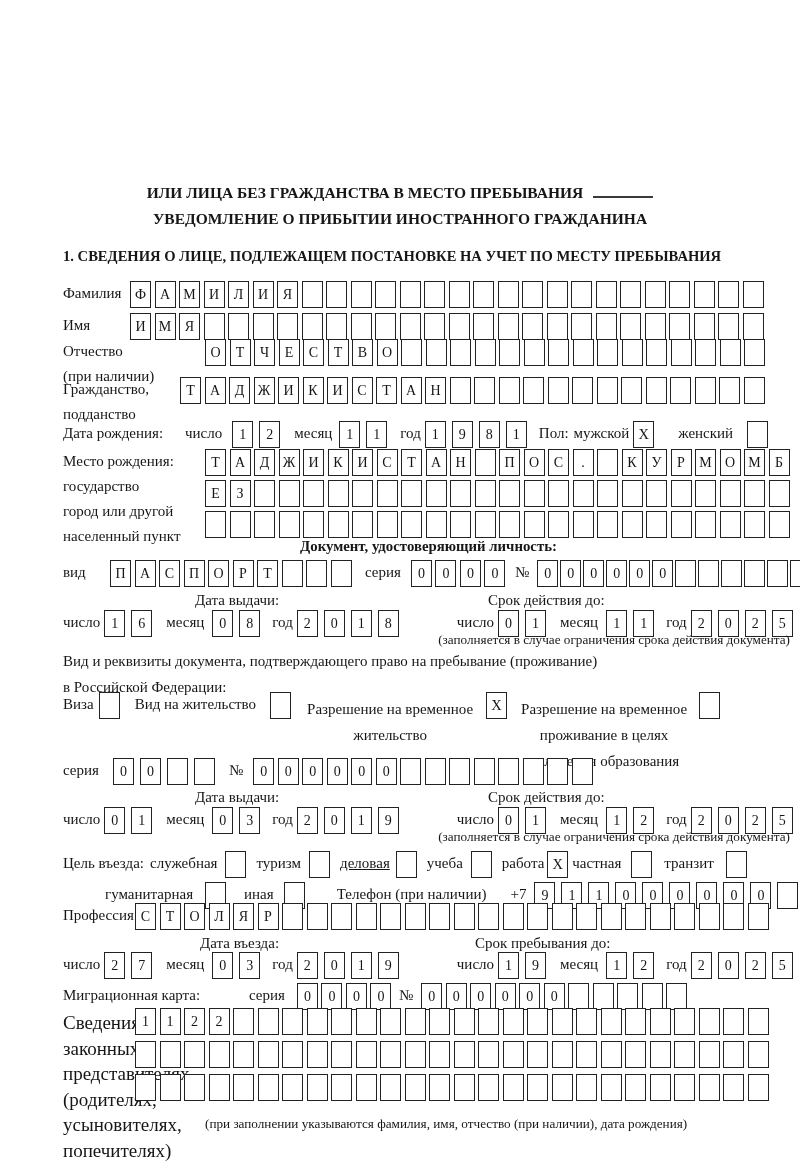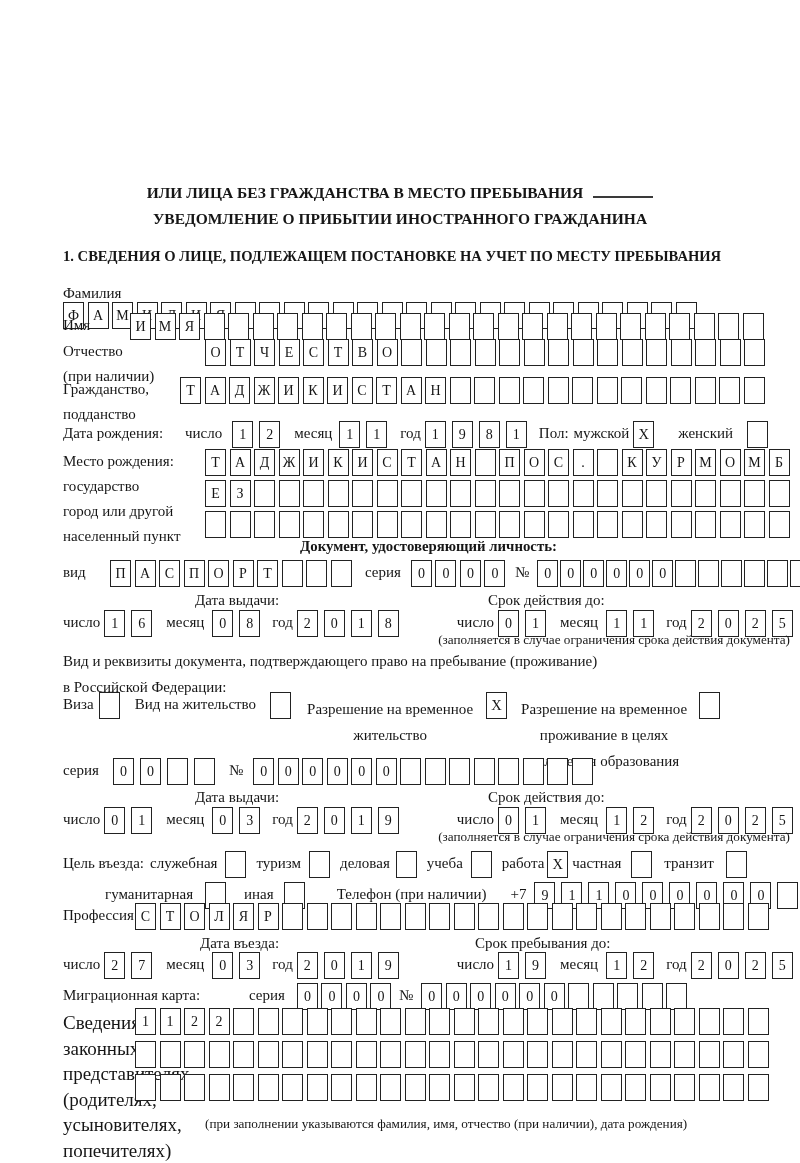--- a/index.html
+++ b/index.html
@@ -43,21 +43,21 @@
 
   <div class="title">
     <div>
       <span>ИЛИ ЛИЦА БЕЗ ГРАЖДАНСТВА В МЕСТО ПРЕБЫВАНИЯ</span><span class="blank-line"></span>
     </div>
     <div>УВЕДОМЛЕНИЕ О ПРИБЫТИИ ИНОСТРАННОГО ГРАЖДАНИНА</div>
   </div>
 
   <div class="sec-h">1. СВЕДЕНИЯ О ЛИЦЕ, ПОДЛЕЖАЩЕМ ПОСТАНОВКЕ НА УЧЕТ ПО МЕСТУ ПРЕБЫВАНИЯ</div>
 
-  <div class="row" style="left:63px;top:281px;flex-direction:column;">
+  <div class="row" style="left:63px;top:281px;">
     <span class="lbl" style="width:67px;">Фамилия</span>
     <span class="cells">
         <span class="cell">Ф</span>
         <span class="cell">А</span>
         <span class="cell">М</span>
         <span class="cell">И</span>
         <span class="cell">Л</span>
         <span class="cell">И</span>
         <span class="cell">Я</span>
         <span class="cell"></span>
@@ -465,21 +465,21 @@
   </div>
 
   <div class="note" style="left:63px;right:10px;top:829px;text-align:right;">(заполняется в случае ограничения срока действия документа)</div>
 
   <div class="row" style="left:63px;top:851px;">
     <span class="lbl">Цель въезда:</span>
     <span class="lbl" style="margin-left:6px;text-align:right;">служебная</span>
     <span class="cb" style="margin-left:8px;"></span>
     <span class="lbl" style="margin-left:10px;">туризм</span>
     <span class="cb" style="margin-left:8px;"></span>
-    <span class="lbl" style="margin-left:10px;">деловая</span>
+    <span class="lbl" style="margin-left:10px;text-decoration:underline;">деловая</span>
     <span class="cb" style="margin-left:6px;"></span>
     <span class="lbl" style="margin-left:10px;">учеба</span>
     <span class="cb" style="margin-left:8px;"></span>
     <span class="lbl" style="margin-left:10px;">работа</span>
     <span class="cb" style="margin-left:3px;">X</span>
     <span class="lbl" style="margin-left:4px;">частная</span>
     <span class="cb" style="margin-left:10px;"></span>
     <span class="lbl" style="margin-left:12px;">транзит</span>
     <span class="cb" style="margin-left:12px;"></span>
   </div>

